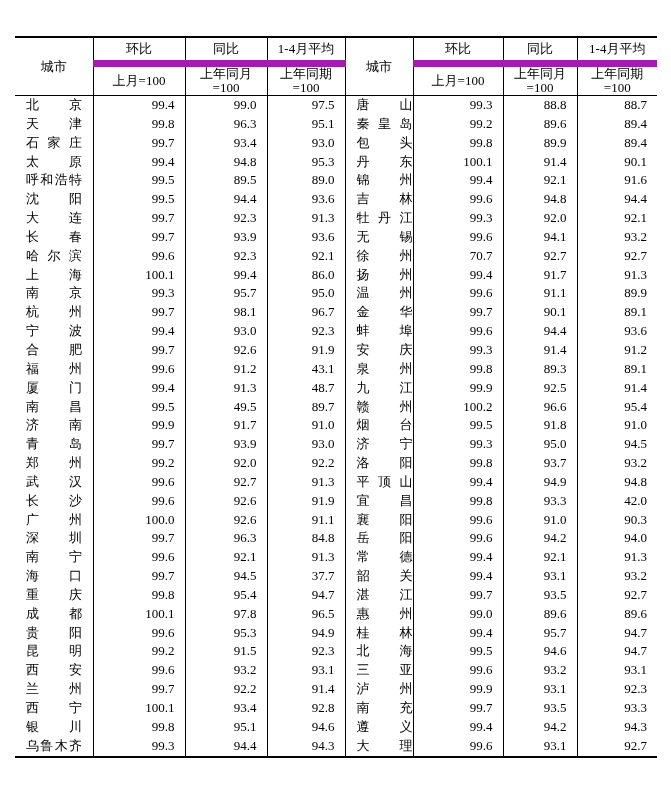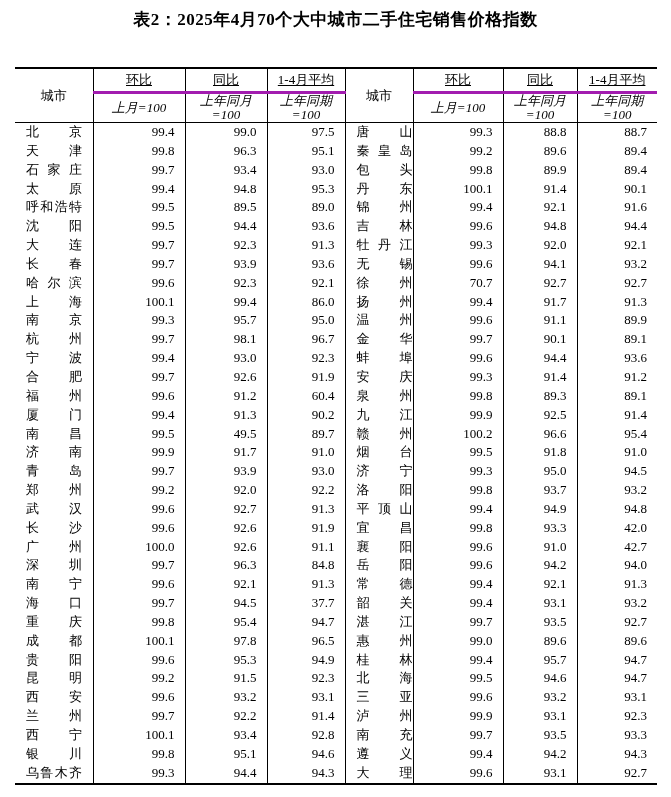--- a/index.html
+++ b/index.html
@@ -35,29 +35,29 @@
   th, td {
     margin: 0;
     padding: 0;
     font-weight: normal;
     font-size: 13px;
     overflow: hidden;
   }
   
   .bl { border-left: 1px solid #000; }
   
-  .hdiv { border-bottom: 3px solid #a21caf; text-decoration: underline; }
+  .hdiv { border-bottom: 7px solid #a21caf; }
   
   .hb { border-bottom: 1px solid #000; }
   thead th {
     text-align: center;
     vertical-align: middle;
   }
   thead tr.hrow1 th { height: 22px; line-height: 20px; }
-  thead tr.hrow2 th { height: 28px; font-style: italic; }
+  thead tr.hrow2 th { height: 28px; }
   thead th.sub {
     white-space: pre-line;
     line-height: 14px;
   }
   tbody td {
     height: 18.85px;
     line-height: 18.85px;
     vertical-align: middle;
   }
   td.city { text-align: left; padding-left: 11px; }
@@ -67,21 +67,20 @@
     text-align: justify;
     text-align-last: justify;
     white-space: nowrap;
   }
   td.num { text-align: right; padding-right: 10px; }
 </style>
 </head>
 <body>
 
 <div class="page">
-  <h1 class="title">表2：2025年4月70个大中城市二手住宅销售价格指数</h1>
 
   <table class="idx">
     <colgroup>
       <col style="width:78px">
       <col style="width:92px">
       <col style="width:82px">
       <col style="width:78px">
       <col style="width:68px">
       <col style="width:90px">
       <col style="width:74px">
@@ -249,31 +248,31 @@
           <td class="bl num">91.9</td>
           <td class="bl city"><span class="cn">安庆</span></td>
           <td class="bl num">99.3</td>
           <td class="bl num">91.4</td>
           <td class="bl num">91.2</td>
         </tr>
         <tr>
           <td class="city"><span class="cn">福州</span></td>
           <td class="bl num">99.6</td>
           <td class="bl num">91.2</td>
-          <td class="bl num">60.4</td>
+          <td class="bl num">43.1</td>
           <td class="bl city"><span class="cn">泉州</span></td>
           <td class="bl num">99.8</td>
           <td class="bl num">89.3</td>
           <td class="bl num">89.1</td>
         </tr>
         <tr>
           <td class="city"><span class="cn">厦门</span></td>
           <td class="bl num">99.4</td>
           <td class="bl num">91.3</td>
-          <td class="bl num">90.2</td>
+          <td class="bl num">48.7</td>
           <td class="bl city"><span class="cn">九江</span></td>
           <td class="bl num">99.9</td>
           <td class="bl num">92.5</td>
           <td class="bl num">91.4</td>
         </tr>
         <tr>
           <td class="city"><span class="cn">南昌</span></td>
           <td class="bl num">99.5</td>
           <td class="bl num">49.5</td>
           <td class="bl num">89.7</td>
@@ -333,21 +332,21 @@
           <td class="bl num">42.0</td>
         </tr>
         <tr>
           <td class="city"><span class="cn">广州</span></td>
           <td class="bl num">100.0</td>
           <td class="bl num">92.6</td>
           <td class="bl num">91.1</td>
           <td class="bl city"><span class="cn">襄阳</span></td>
           <td class="bl num">99.6</td>
           <td class="bl num">91.0</td>
-          <td class="bl num">42.7</td>
+          <td class="bl num">90.3</td>
         </tr>
         <tr>
           <td class="city"><span class="cn">深圳</span></td>
           <td class="bl num">99.7</td>
           <td class="bl num">96.3</td>
           <td class="bl num">84.8</td>
           <td class="bl city"><span class="cn">岳阳</span></td>
           <td class="bl num">99.6</td>
           <td class="bl num">94.2</td>
           <td class="bl num">94.0</td>

